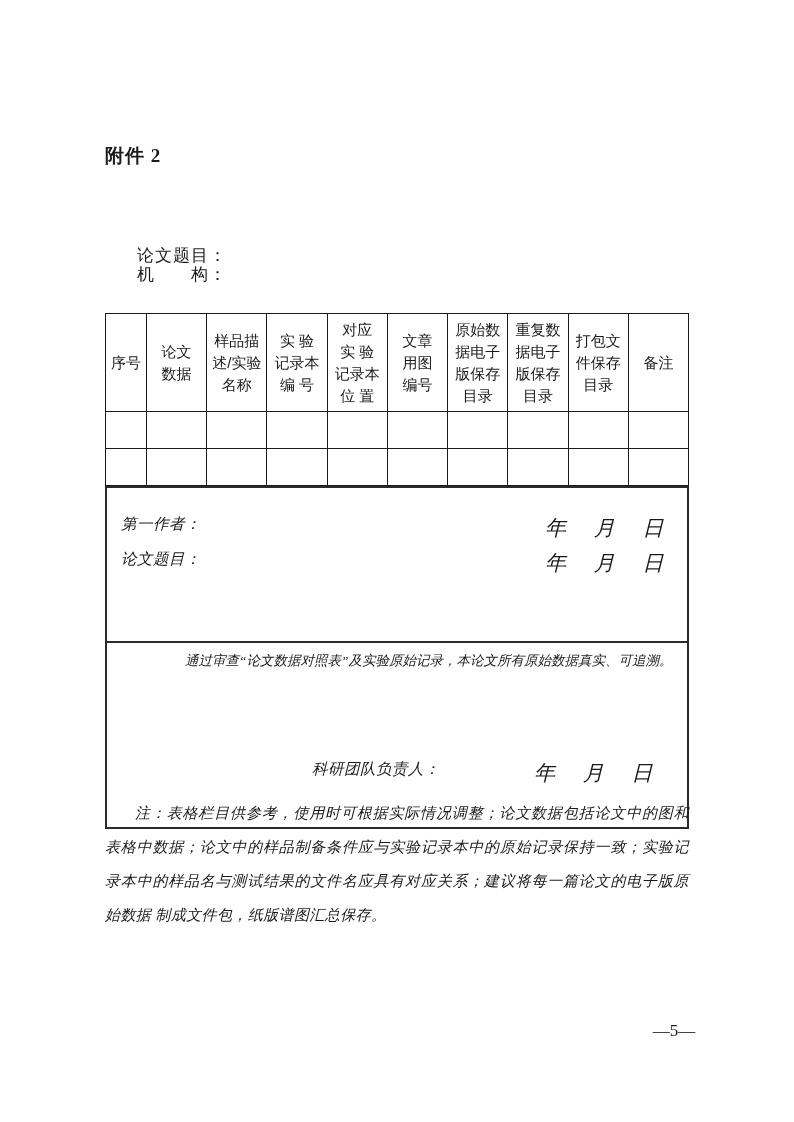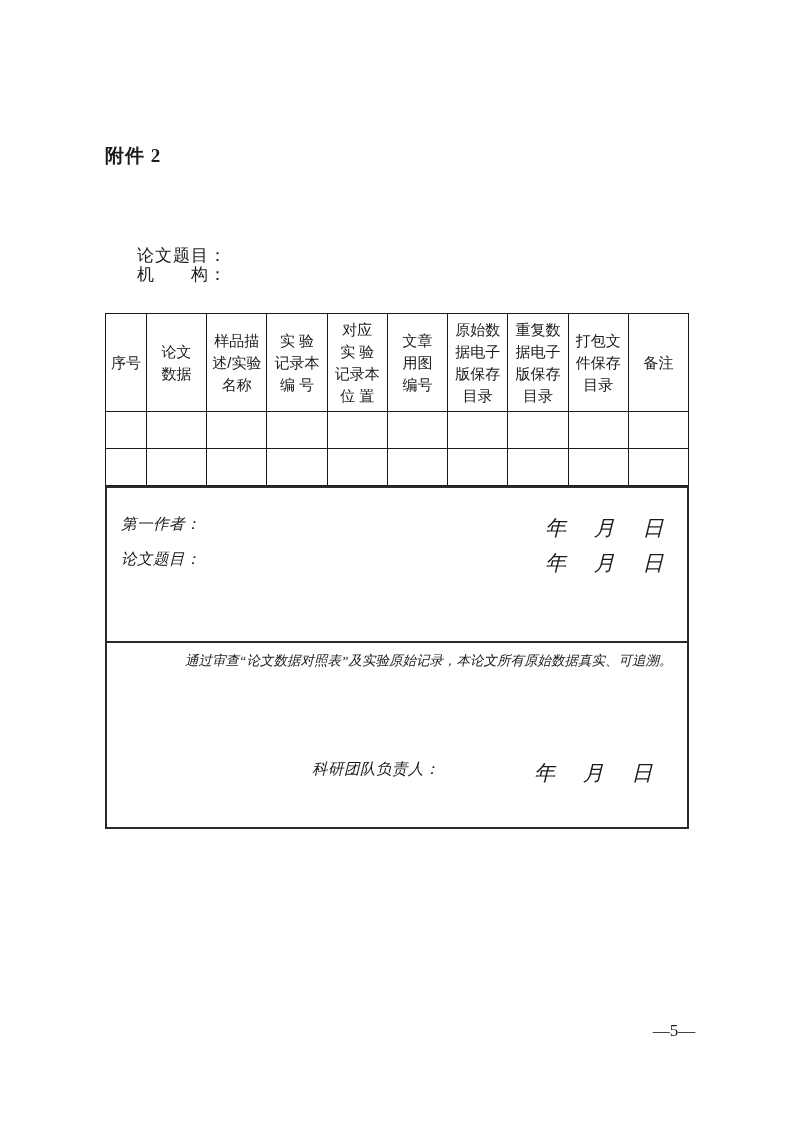--- a/index.html
+++ b/index.html
@@ -166,16 +166,17 @@
   </div>
 
   <div class="big-box decl-box kai">
     <div class="statement">通过审查“论文数据对照表”及实验原始记录，本论文所有原始数据真实、可追溯。</div>
     <div class="leader-line">
       <span>科研团队负责人：</span>
       <span class="date">年　 月　 日</span>
     </div>
   </div>
 
+  <p class="notes kai">注：表格栏目供参考，使用时可根据实际情况调整；论文数据包括论文中的图和表格中数据；论文中的样品制备条件应与实验记录本中的原始记录保持一致；实验记录本中的样品名与测试结果的文件名应具有对应关系；建议将每一篇论文的电子版原始数据 制成文件包，纸版谱图汇总保存。</p>
 
   <div class="page-number">—5—</div>
 
 </div>
 
 </body></html>

